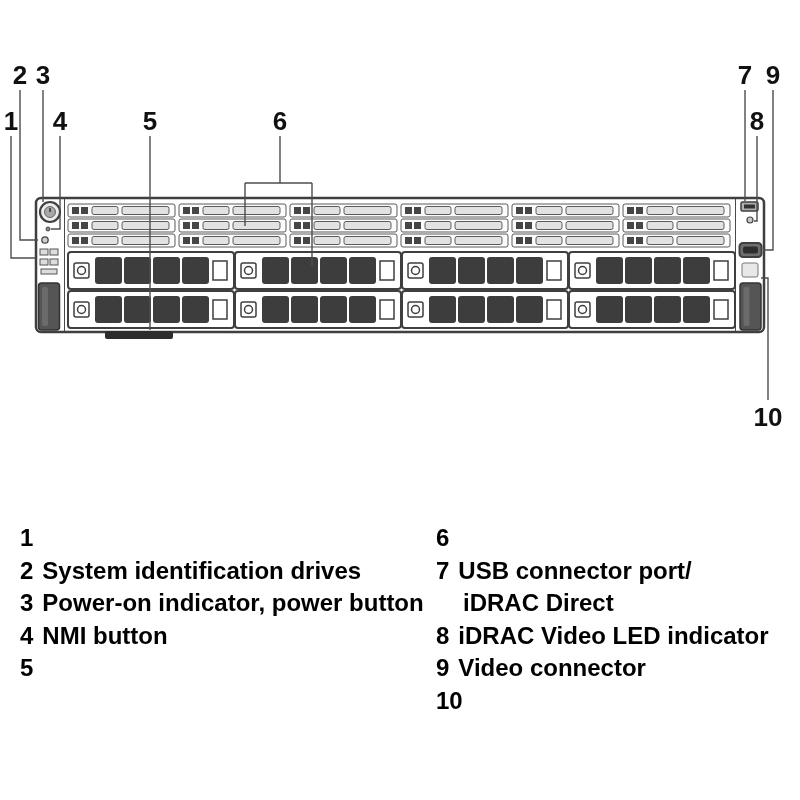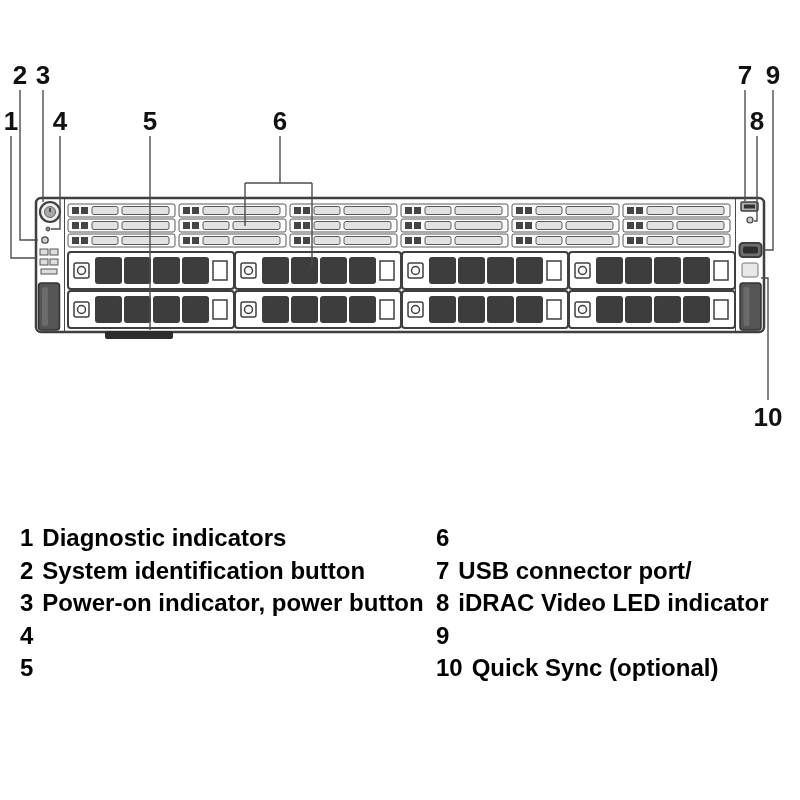--- a/index.html
+++ b/index.html
@@ -153,53 +153,57 @@
       <text class="callout-num" x="773" y="84">9</text>
       <text class="callout-num" x="757" y="130">8</text>
       <text class="callout-num" x="768" y="426">10</text>
     </g>
   </svg>
 
   <div class="legend">
     <div class="legend-col legend-left">
       <div class="legend-row">
         <span class="num">1</span>
-        <span class="txt">Diagnostic indicators</span>
       </div>
       <div class="legend-row">
         <span class="num">2</span>
-        <span class="txt">System identification button</span>
+        <span class="txt">System identification drives</span>
       </div>
       <div class="legend-row">
         <span class="num">3</span>
         <span class="txt">Power-on indicator, power button</span>
       </div>
       <div class="legend-row">
         <span class="num">4</span>
+        <span class="txt">NMI button</span>
       </div>
       <div class="legend-row">
         <span class="num">5</span>
       </div>
     </div>
 
     <div class="legend-col legend-right">
       <div class="legend-row">
         <span class="num">6</span>
       </div>
       <div class="legend-row">
         <span class="num">7</span>
         <span class="txt">USB connector port/</span>
       </div>
+      <div class="legend-row cont">
+
+        <span class="txt">iDRAC Direct</span>
+      </div>
       <div class="legend-row">
         <span class="num">8</span>
         <span class="txt">iDRAC Video LED indicator</span>
       </div>
       <div class="legend-row">
         <span class="num">9</span>
+        <span class="txt">Video connector</span>
       </div>
       <div class="legend-row">
         <span class="num">10</span>
-        <span class="txt">Quick Sync (optional)</span>
       </div>
     </div>
   </div>
 
 </div>
 
 </body></html>

